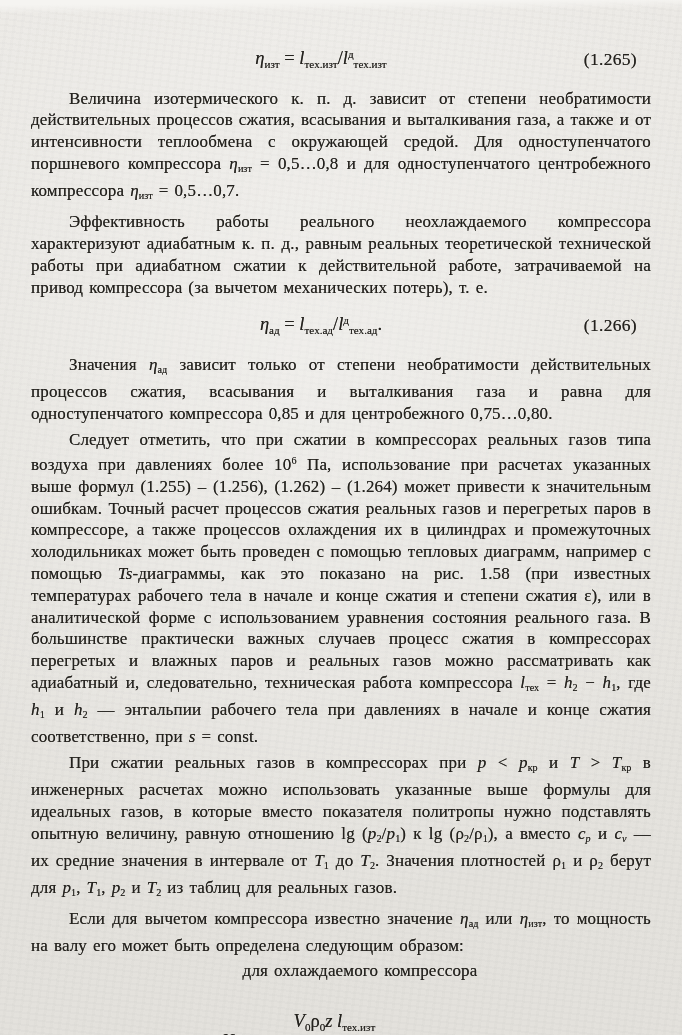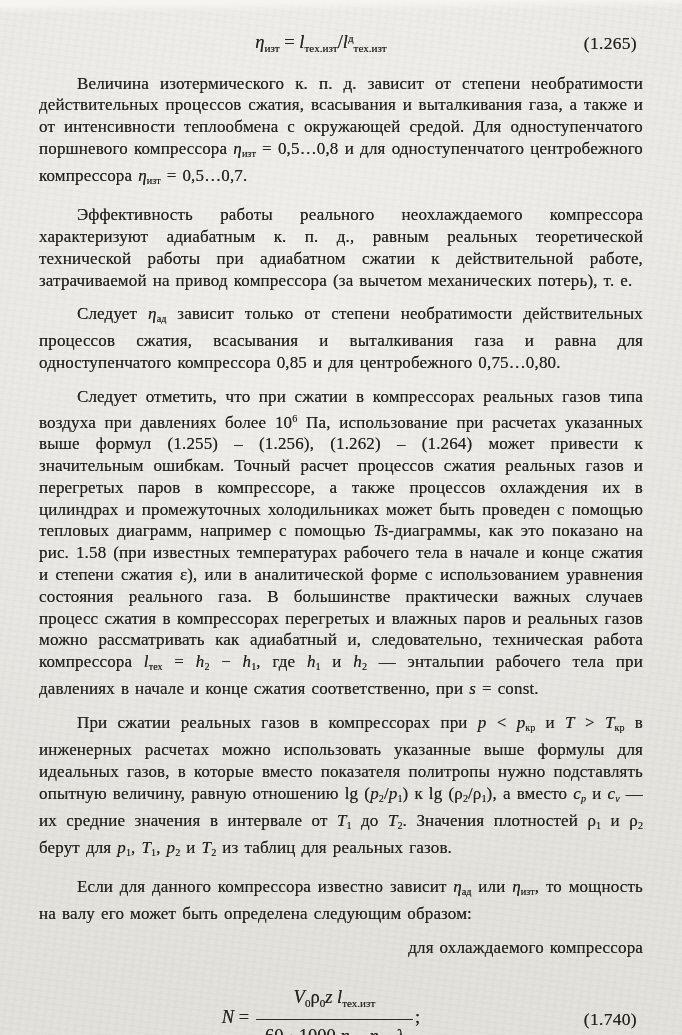--- a/index.html
+++ b/index.html
@@ -4,43 +4,43 @@
 <style>
   html,body{margin:0;padding:0;}
   body{
     width:682px;height:1035px;overflow:hidden;
     background:#d8d6d2;
     font-family:"Liberation Serif","DejaVu Serif",serif;
   }
   .page{
     position:relative;box-sizing:border-box;
     width:682px;height:1035px;
-    padding:16px 27px 0 27px;
+    padding:32px 27px 0 27px;
     color:#24221e;
     background:
       radial-gradient(120% 90% at 45% 35%, rgba(255,255,255,0.35) 0%, rgba(255,255,255,0) 60%),
       repeating-linear-gradient(7deg, rgba(0,0,0,0.015) 0 2px, rgba(0,0,0,0) 2px 6px),
       repeating-linear-gradient(98deg, rgba(0,0,0,0.012) 0 3px, rgba(0,0,0,0) 3px 8px),
       linear-gradient(180deg,#eceae6 0%,#e7e5e0 40%,#e3e1dc 100%);
     overflow:hidden;
   }
   .scan-edge{
     position:absolute;top:-6px;left:-8px;right:-8px;height:20px;
     background:linear-gradient(180deg,#f5f4f1 55%,rgba(245,244,241,0) 100%);
     transform:skewY(-0.5deg);transform-origin:left top;
   }
   .content{position:relative;}
   .para{
-    margin:12px;
+    margin:4px;
     font-size:17px;line-height:21.8px;
     text-align:justify;text-indent:38px;
     letter-spacing:0.15px;word-spacing:1.6px;
     text-shadow:0 0 0.5px rgba(36,34,30,0.7);
   }
-  .label-para{text-align:right;}
+  .label-para{text-align:center;}
   .eq-row{
     position:relative;text-align:center;
     margin:9px 0 11px;
     font-size:18.5px;line-height:26px;
     text-shadow:0 0 0.5px rgba(36,34,30,0.7);
   }
   .eq-frac-row{margin:14px 0 12px;}
   .eq-body{display:inline-block;position:relative;left:-20px;white-space:nowrap;}
   .eq-num{
     position:absolute;right:18px;top:50%;transform:translateY(-50%);
@@ -62,28 +62,32 @@
 
     <div class="eq-row">
       <span class="eq-body"><span class="it">η</span><span class="sb">изт</span><span> = </span><span class="it">l</span><span class="sb">тех.изт</span><span>/</span><span class="it">l</span><span class="sp">д</span><span class="sb">тех.изт</span></span>
       <span class="eq-num">(1.265)</span>
     </div>
 
     <p class="para"><span>Величина изотермического к. п. д. зависит от степени необратимости действительных процессов сжатия, всасывания и выталкивания газа, а также и от интенсивности теплообмена с окружающей средой. Для одноступенчатого поршневого компрессора </span><span class="it">η</span><span class="sb">изт</span><span> = 0,5…0,8 и для одноступенчатого центробежного компрессора </span><span class="it">η</span><span class="sb">изт</span><span> = 0,5…0,7.</span></p>
 
     <p class="para"><span>Эффективность работы реального неохлаждаемого компрессора характеризуют адиабатным к. п. д., равным реальных теоретической технической работы при адиабатном сжатии к действительной работе, затрачиваемой на привод компрессора (за вычетом механических потерь), т. е.</span></p>
 
+    <div class="eq-row">
+      <span class="eq-body"><span class="it">η</span><span class="sb">ад</span><span> = </span><span class="it">l</span><span class="sb">тех.ад</span><span>/</span><span class="it">l</span><span class="sp">д</span><span class="sb">тех.ад</span><span>.</span></span>
+      <span class="eq-num">(1.266)</span>
+    </div>
 
-    <p class="para"><span>Следует </span><span class="it">η</span><span class="sb">ад</span><span> зависит только от степени необратимости действительных процессов сжатия, всасывания и выталкивания газа и равна для одноступенчатого компрессора 0,85 и для центробежного 0,75…0,80.</span></p>
+    <p class="para"><span>Значения </span><span class="it">η</span><span class="sb">ад</span><span> зависит только от степени необратимости действительных процессов сжатия, всасывания и выталкивания газа и равна для одноступенчатого компрессора 0,85 и для центробежного 0,75…0,80.</span></p>
 
     <p class="para"><span>Следует отметить, что при сжатии в компрессорах реальных газов типа воздуха при давлениях более 10</span><span class="sp">6</span><span> Па, использование при расчетах указанных выше формул (1.255) – (1.256), (1.262) – (1.264) может привести к значительным ошибкам. Точный расчет процессов сжатия реальных газов и перегретых паров в компрессоре, а также процессов охлаждения их в цилиндрах и промежуточных холодильниках может быть проведен с помощью тепловых диаграмм, например с помощью </span><span class="it">Ts</span><span>-диаграммы, как это показано на рис. 1.58 (при известных температурах рабочего тела в начале и конце сжатия и степени сжатия ε), или в аналитической форме с использованием уравнения состояния реального газа. В большинстве практически важных случаев процесс сжатия в компрессорах перегретых и влажных паров и реальных газов можно рассматривать как адиабатный и, следовательно, техническая работа компрессора </span><span class="it">l</span><span class="sb">тех</span><span> = </span><span class="it">h</span><span class="sb">2</span><span> − </span><span class="it">h</span><span class="sb">1</span><span>, где </span><span class="it">h</span><span class="sb">1</span><span> и </span><span class="it">h</span><span class="sb">2</span><span> — энтальпии рабочего тела при давлениях в начале и конце сжатия соответственно, при </span><span class="it">s</span><span> = const.</span></p>
 
     <p class="para"><span>При сжатии реальных газов в компрессорах при </span><span class="it">p</span><span> &lt; </span><span class="it">p</span><span class="sb">кр</span><span> и </span><span class="it">T</span><span> &gt; </span><span class="it">T</span><span class="sb">кр</span><span> в инженерных расчетах можно использовать указанные выше формулы для идеальных газов, в которые вместо показателя политропы нужно подставлять опытную величину, равную отношению lg (</span><span class="it">p</span><span class="sb">2</span><span>/</span><span class="it">p</span><span class="sb">1</span><span>) к lg (ρ</span><span class="sb">2</span><span>/ρ</span><span class="sb">1</span><span>), а вместо </span><span class="it">c</span><span class="it sb">p</span><span> и </span><span class="it">c</span><span class="it sb">v</span><span> — их средние значения в интервале от </span><span class="it">T</span><span class="sb">1</span><span> до </span><span class="it">T</span><span class="sb">2</span><span>. Значения плотностей ρ</span><span class="sb">1</span><span> и ρ</span><span class="sb">2</span><span> берут для </span><span class="it">p</span><span class="sb">1</span><span>, </span><span class="it">T</span><span class="sb">1</span><span>, </span><span class="it">p</span><span class="sb">2</span><span> и </span><span class="it">T</span><span class="sb">2</span><span> из таблиц для реальных газов.</span></p>
 
-    <p class="para"><span>Если для данного компрессора известно зависит </span><span class="it">η</span><span class="sb">ад</span><span> или </span><span class="it">η</span><span class="sb">изт</span><span>, то мощность на валу его может быть определена следующим образом:</span></p>
+    <p class="para"><span>Если для вычетом компрессора известно значение </span><span class="it">η</span><span class="sb">ад</span><span> или </span><span class="it">η</span><span class="sb">изт</span><span>, то мощность на валу его может быть определена следующим образом:</span></p>
 
     <p class="para label-para"><span>для охлаждаемого компрессора</span></p>
 
     <div class="eq-row eq-frac-row">
       <span class="eq-body">
         <span><span class="it">N</span><span> = </span></span><span class="frac"><span class="frac-num"><span class="it">V</span><span class="sb">0</span><span>ρ</span><span class="sb">0</span><span class="it">z</span><span> </span><span class="it">l</span><span class="sb">тех.изт</span></span><span class="frac-den"><span>60 · 1000 </span><span class="it">η</span><span class="sb">изт</span><span> </span><span class="it">η</span><span class="sb">мех</span><span class="it">λ</span></span></span><span><span>;</span></span>
       </span>
       <span class="eq-num">(1.740)</span>
     </div>
 

